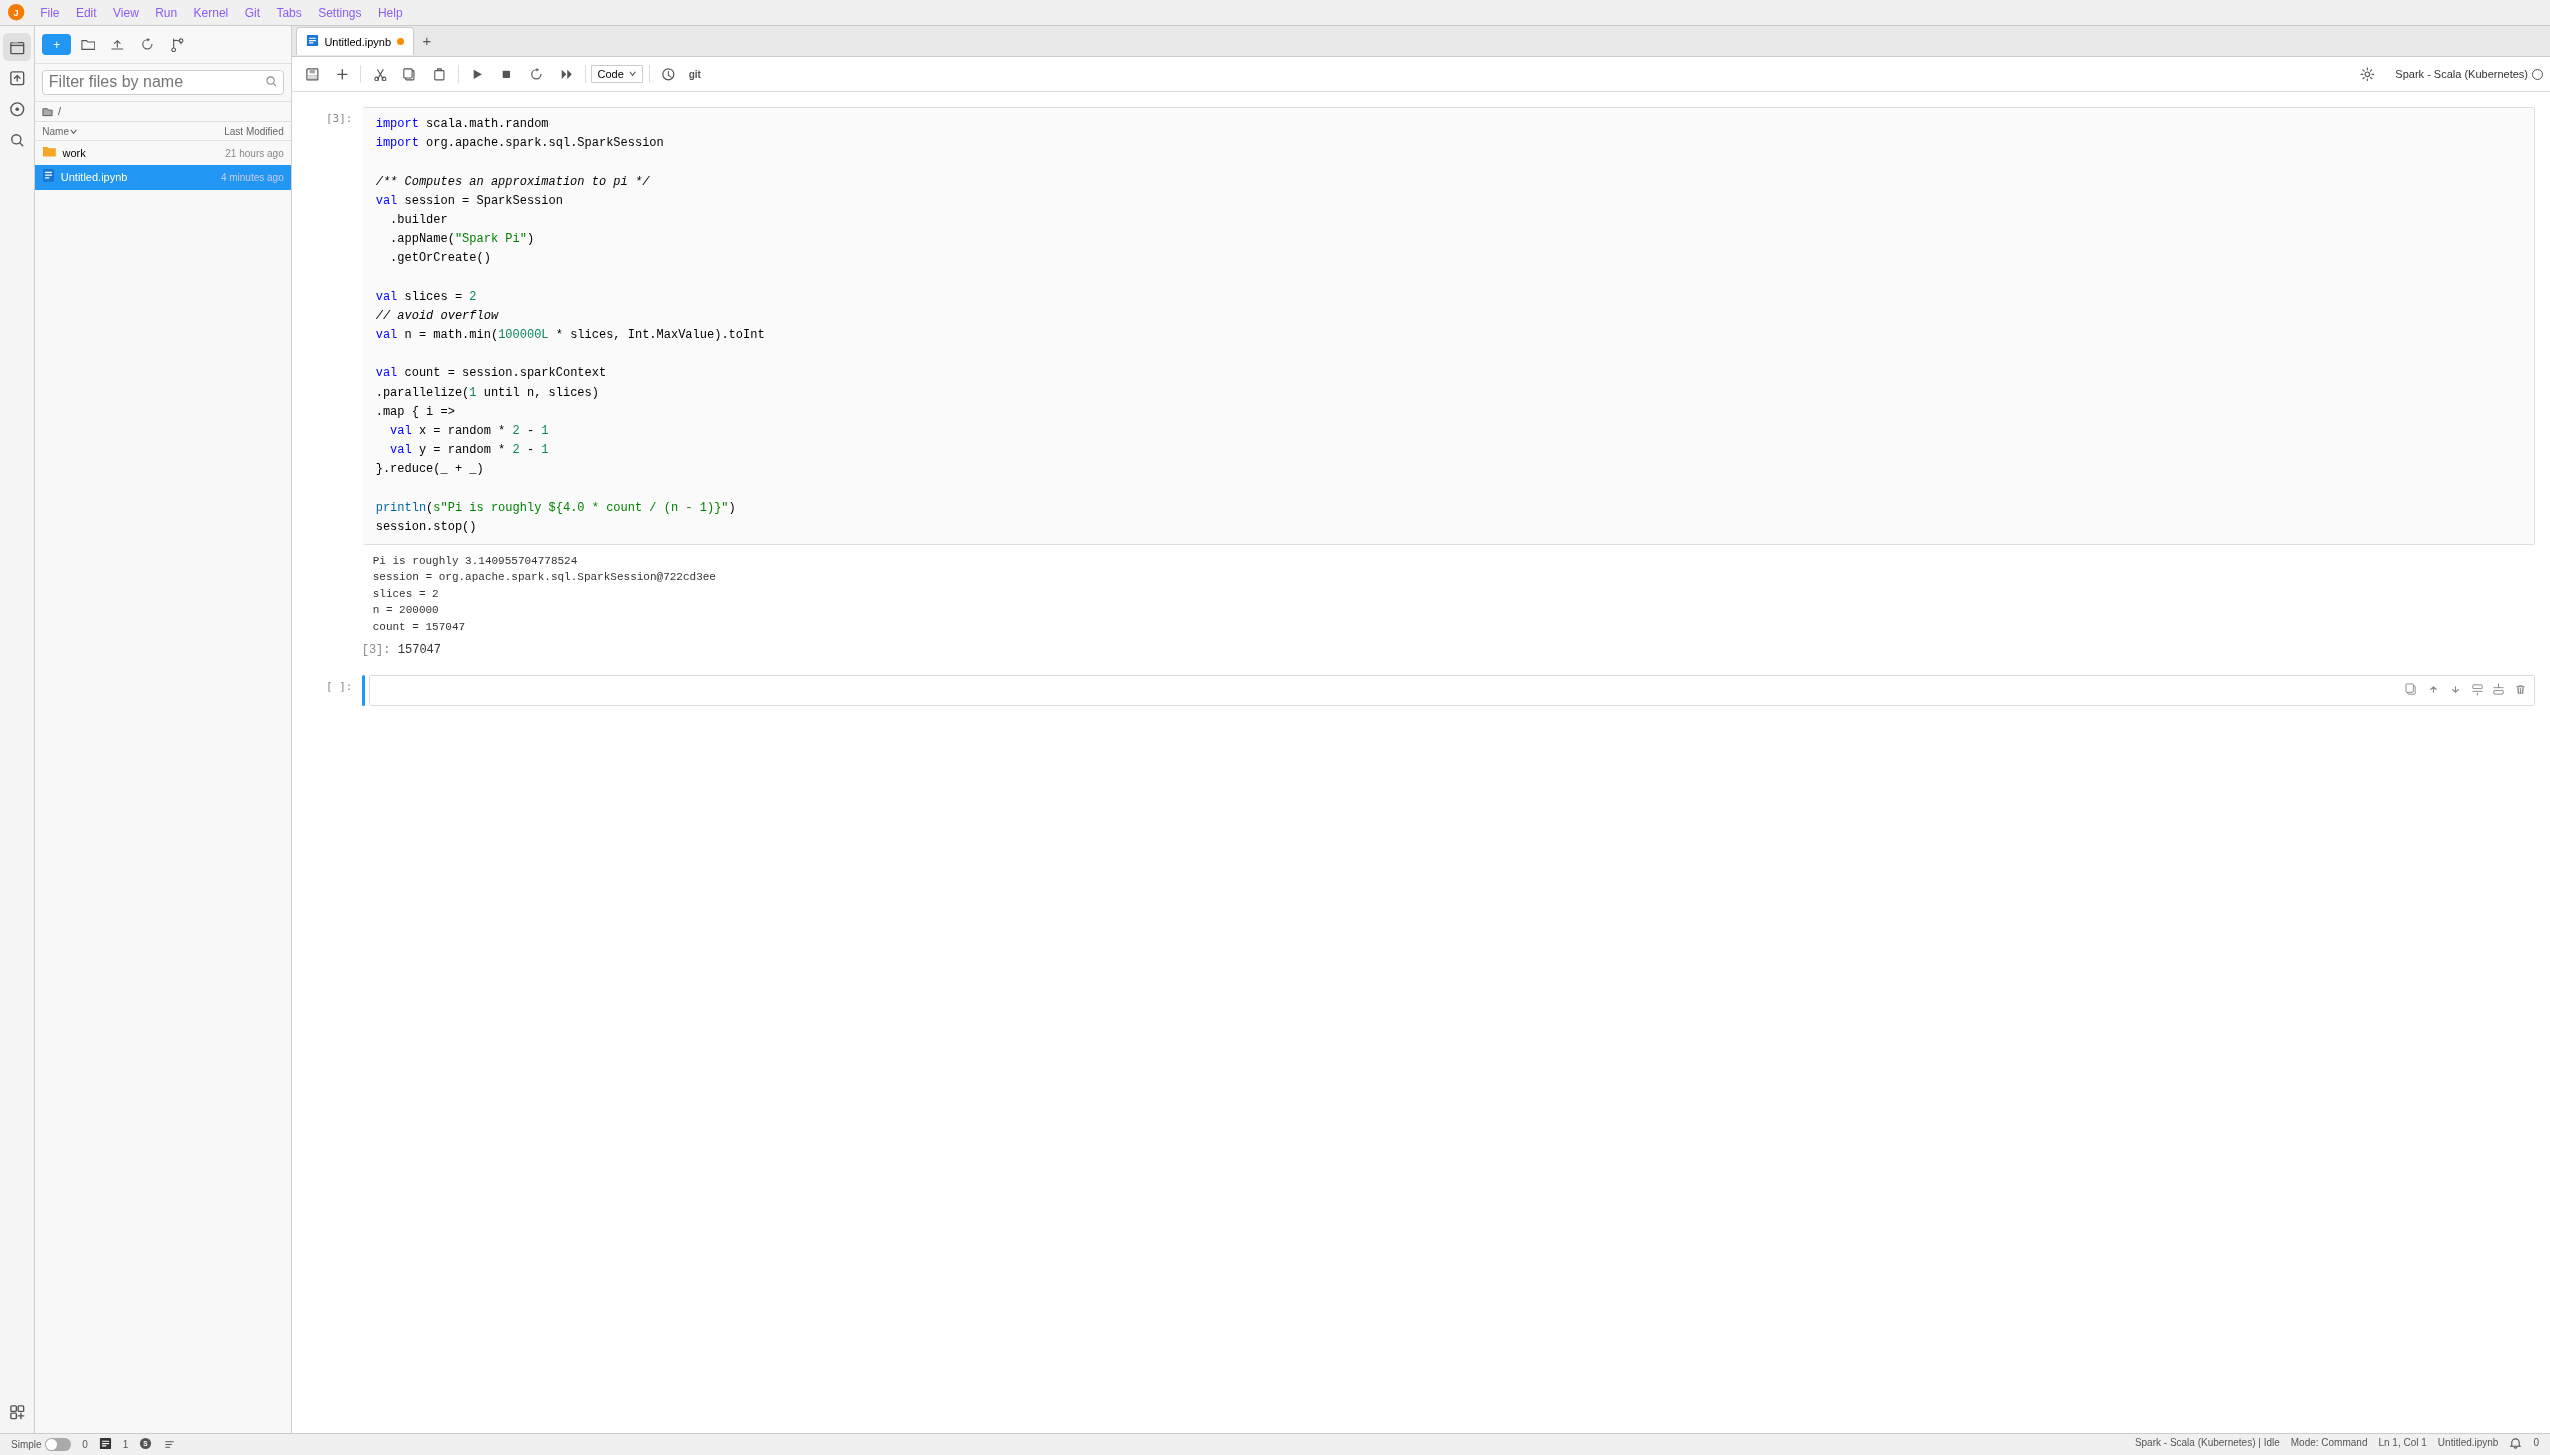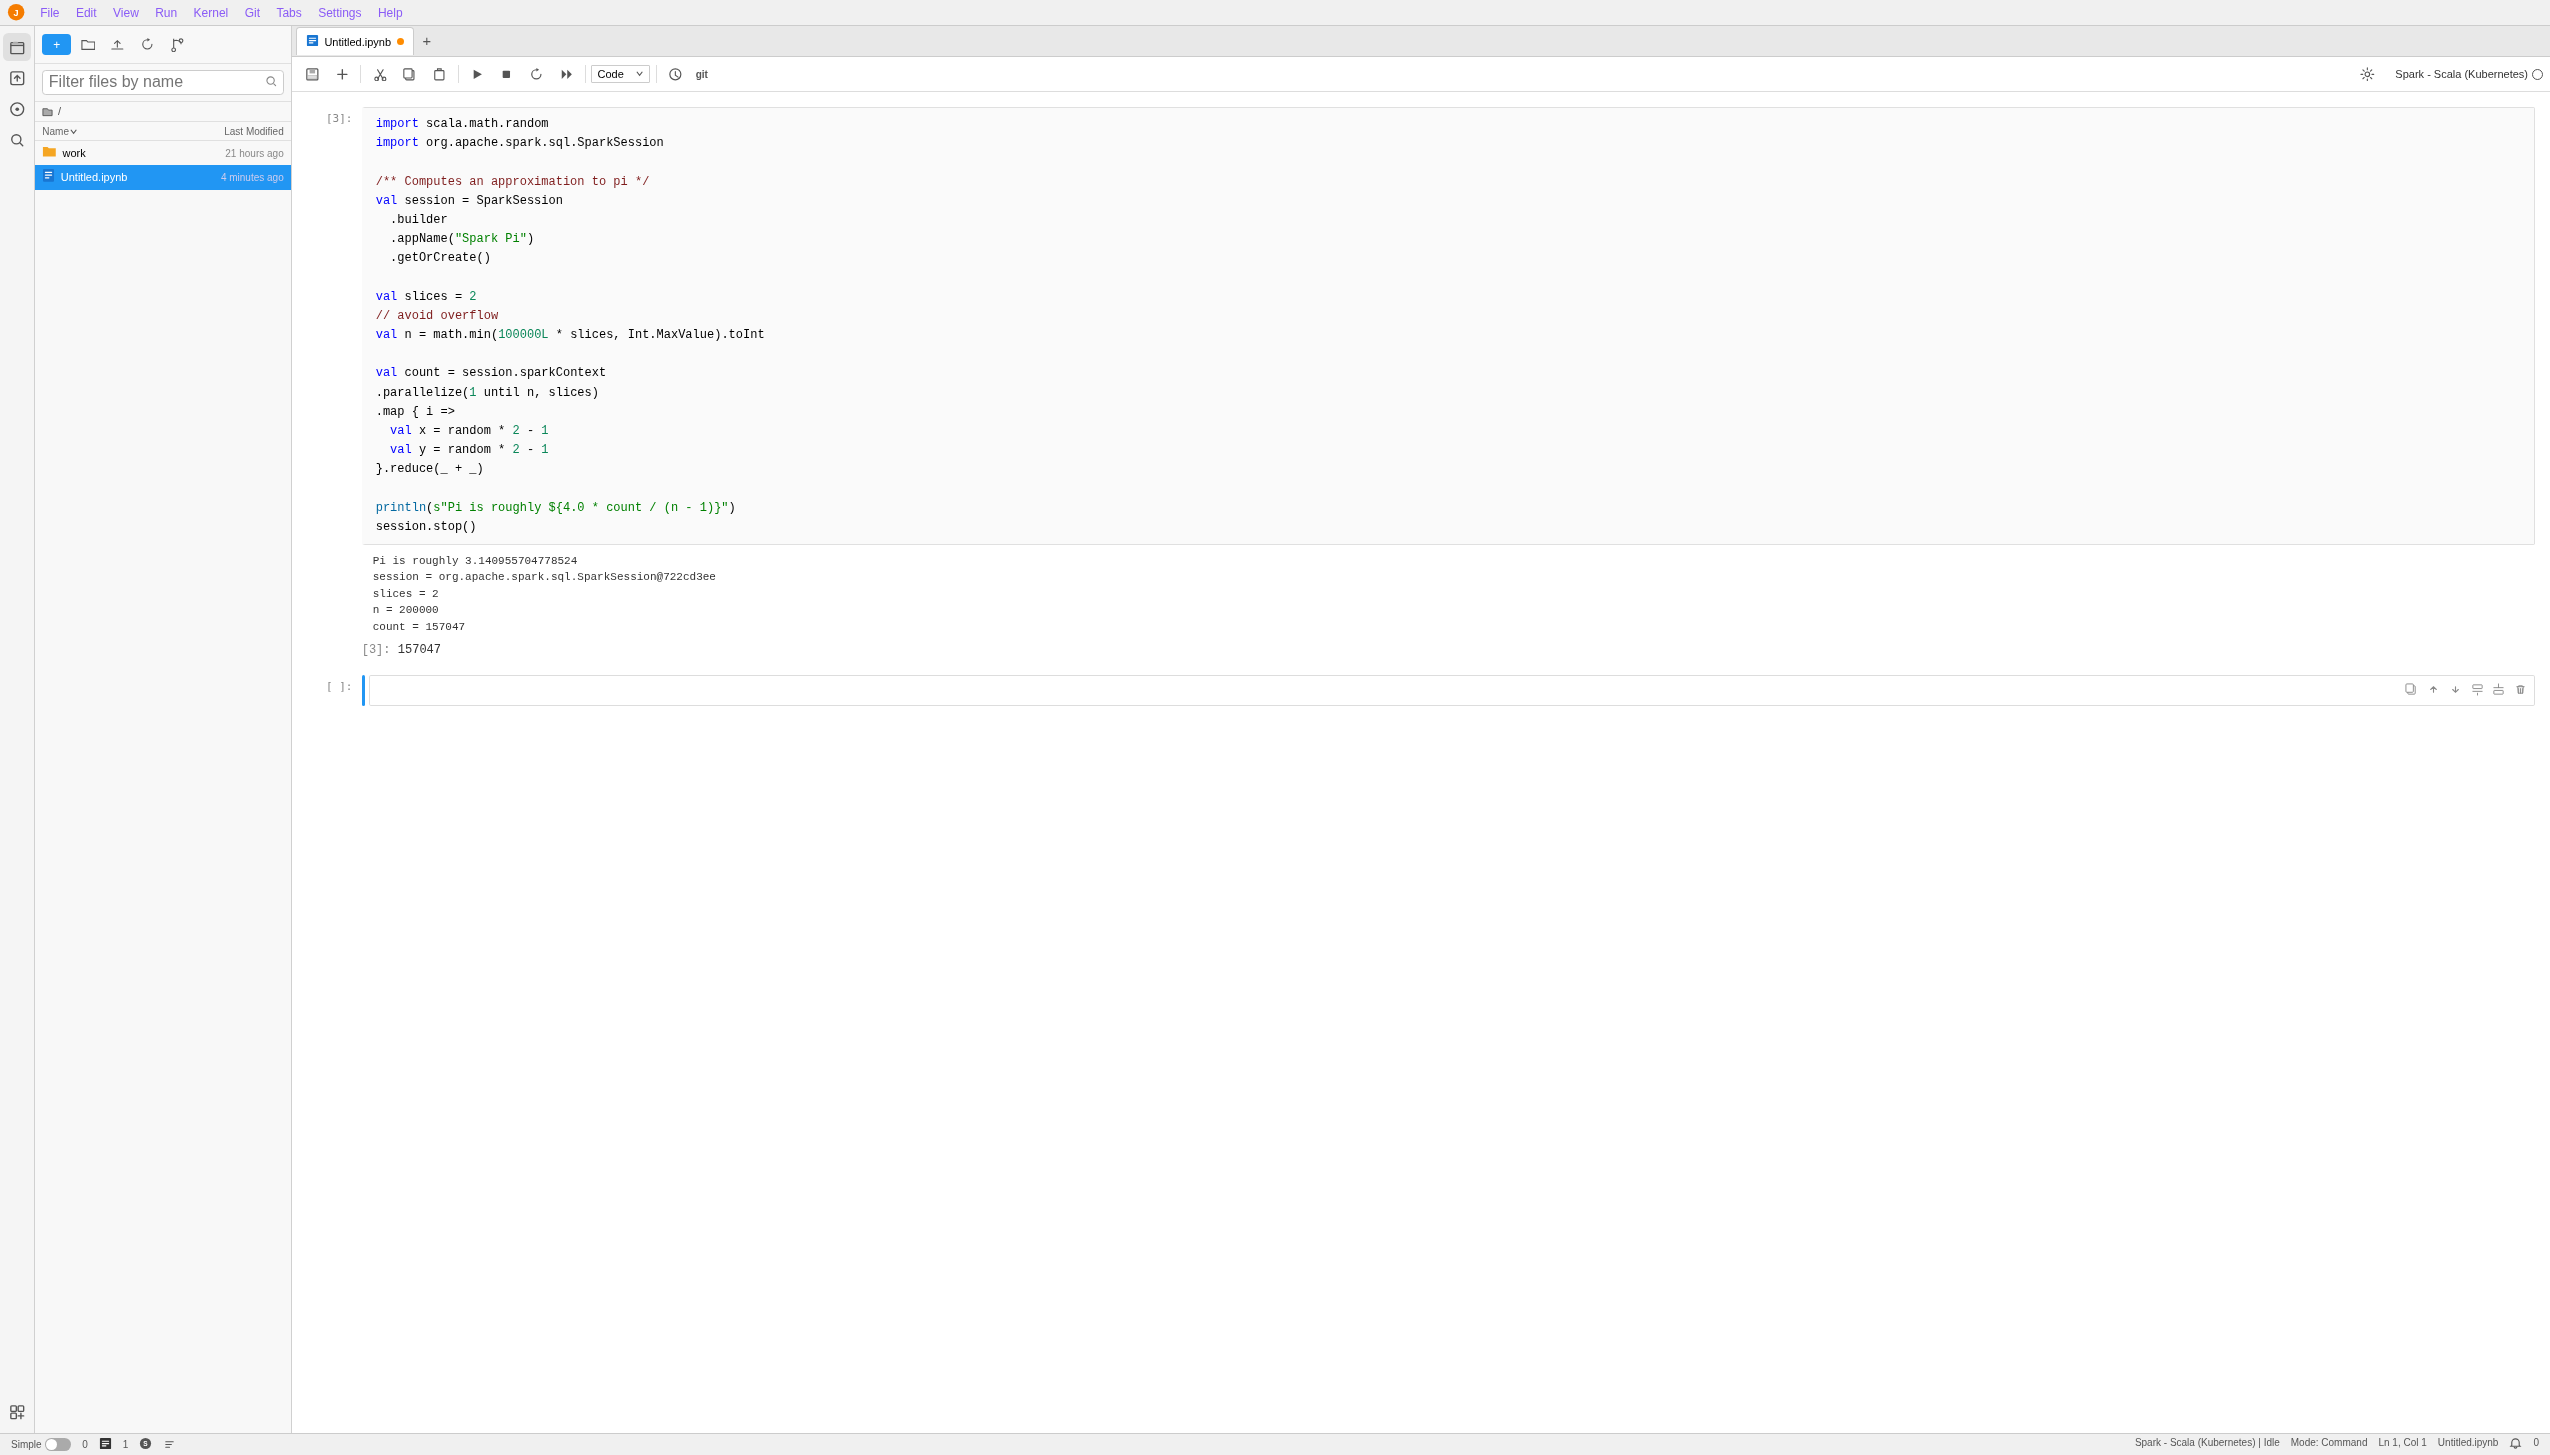--- a/index.html
+++ b/index.html
@@ -52,38 +52,38 @@
     .tab { display: flex; align-items: center; background: #f8f8f8; border: 0.9px solid #ccc; border-bottom: none; border-radius: 3.7px 3.7px 0 0; padding: 3.7px 9.2px; font-size: 11px; cursor: pointer; gap: 5.5px; margin-right: 1.8px; height: 27.5px; }
     .tab.active { background: white; }
     .tab-dot { width: 7.3px; height: 7.3px; background: #888; border-radius: 50%; }
     .tab-dot.modified { background: #ff8c00; }
     .tab-new-btn { width: 22px; height: 22px; display: flex; align-items: center; justify-content: center; cursor: pointer; border-radius: 3.7px; font-size: 14.7px; color: #555; }
 
     
     .notebook-toolbar { display: flex; align-items: center; background: white; border-bottom: 0.9px solid #ddd; padding: 3.7px 7.3px; gap: 3.7px; height: 35px; }
     .toolbar-btn { width: 26px; height: 24px; display: flex; align-items: center; justify-content: center; border-radius: 3.7px; cursor: pointer; font-size: 13px; color: #555; border: none; background: transparent; }
     .toolbar-sep { width: 0.9px; height: 18.3px; background: #ddd; margin: 0 1.8px; }
-    .cell-type-select { display: flex; align-items: center; background: white; border: 0.9px solid #ccc; border-radius: 1px; padding: 1.8px 5.5px; font-size: 11px; cursor: pointer; gap: 11px; }
+    .cell-type-select { display: flex; align-items: center; background: white; border: 0.9px solid #ccc; border-radius: 1px; padding: 1.8px 5.5px; font-size: 11px; cursor: pointer; gap: 4px; }
     .toolbar-right { margin-left: auto; display: flex; align-items: center; gap: 15px; font-size: 11px; color: #555; }
     .kernel-status { display: flex; align-items: center; gap: 3.7px; }
     .kernel-circle { width: 11px; height: 11px; border-radius: 50%; border: 1.8px solid #555; }
 
     
     .notebook-content { flex: 1; overflow-y: auto; background: white; padding: 14.7px; }
     .cell { display: flex; margin-bottom: 14.7px; }
     .cell-gutter { width: 55px; text-align: right; padding-right: 9.2px; font-size: 11px; color: #888; font-family: monospace; padding-top: 5.5px; flex-shrink: 0; }
     .cell-body { flex: 1; }
     .cell-input { border: 0.9px solid #e0e0e0; border-left: 3.7px solid transparent; border-radius: 1.8px; padding: 7.3px 11px; font-family: 'Courier New', monospace; font-size: 12px; line-height: 1.6; background: #fafafa; position: relative; }
     .cell-output { padding: 7.3px 11px; font-family: 'Courier New', monospace; font-size: 11px; color: #333; line-height: 1.5; }
     .cell-action-btn { width: 20px; height: 20px; display: flex; align-items: center; justify-content: center; border-radius: 2.8px; cursor: pointer; font-size: 11px; color: #888; }
 
     
     .kw { color: #0000FF; }
     .str { color: #008000; }
-    .comment { color: #7f1d1d; }
+    .comment { color: #000000; font-style: italic; }
     .num { color: #098658; }
     .fn { color: #0369a1; }
 
     
     .status-bar { display: flex; align-items: center; background: #f0f0f0; border-top: 0.9px solid #ccc; padding: 1.8px 11px; font-size: 10px; color: #555; height: 22px; gap: 11px; }
     .status-right { margin-left: auto; display: flex; gap: 11px; }
     .status-toggle { display: flex; align-items: center; gap: 3.7px; }
     .toggle-track { width: 26px; height: 13px; background: #aaa; border-radius: 6.4px; position: relative; cursor: pointer; }
     .toggle-knob { width: 11px; height: 11px; background: white; border-radius: 50%; position: absolute; top: 0.9px; left: 0.9px; }
     .empty-cell-input { border: 0.9px solid #e0e0e0; border-radius: 1.8px; padding: 7.3px 11px; font-family: 'Courier New', monospace; font-size: 12px; min-height: 33px; background: white; display: flex; align-items: center; }

